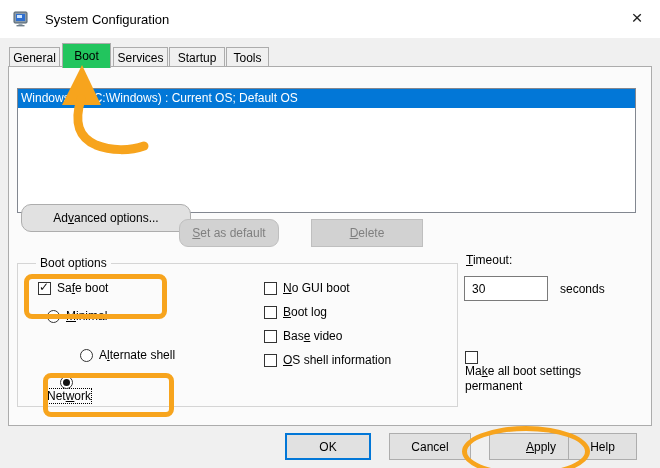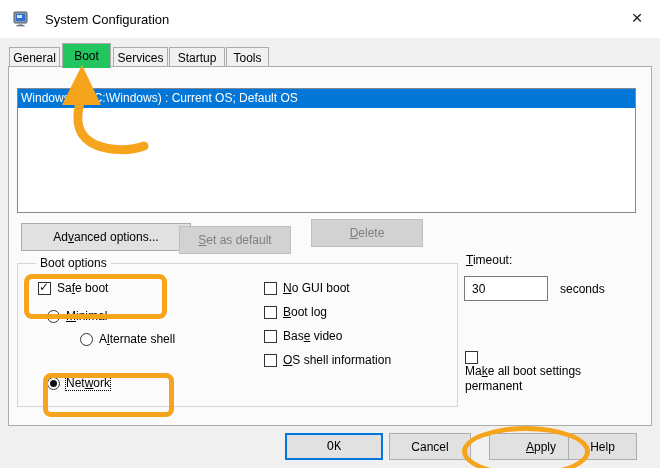--- a/index.html
+++ b/index.html
@@ -18,22 +18,22 @@
   .tab.active{top:43px;height:25px;background:#22c55e;z-index:4;}
   
   .pane{position:absolute;left:8px;top:66px;width:644px;height:360px;background:#FBFBFB;border:1px solid #ACACAC;box-sizing:border-box;z-index:3;}
   
   .oslist{position:absolute;left:8px;top:21px;width:619px;height:125px;background:#FFFFFF;border:1px solid #828790;box-sizing:border-box;}
   .osrow{height:19px;line-height:19px;padding-left:3px;white-space:nowrap;overflow:hidden;}
   .osrow.selected{background:var(--selection-blue);color:#fff;}
   
   .btn{position:absolute;height:28px;background:#E1E1E1;border:1px solid #ADADAD;box-sizing:border-box;display:flex;align-items:center;justify-content:center;cursor:default;}
   .btn.disabled{background:#D2D2D2;border-color:#BFBFBF;color:#7F7F7F;}
-  .btn-adv{left:12px;top:156px;width:170px;}
-  .btn-setdef{left:170px;top:159px;width:112px;}
+  .btn-adv{left:12px;top:137px;width:170px;border-radius:10px;}
+  .btn-setdef{left:170px;top:152px;width:100px;border-radius:9px;}
   .btn-del{left:302px;top:152px;width:112px;}
   
   .groupbox{position:absolute;left:8px;top:196px;width:441px;height:144px;border:1px solid #D5D5D5;box-sizing:border-box;}
   .group-label{position:absolute;left:18px;top:-8px;background:#FBFBFB;padding:0 4px;}
   .opt{position:absolute;display:flex;align-items:center;}
   .checkbox{width:13px;height:13px;background:#fff;border:1px solid #333;box-sizing:border-box;margin-right:6px;position:relative;flex:0 0 auto;}
   .checkbox .mark{position:absolute;left:0px;top:-3px;font-family:"DejaVu Sans",sans-serif;font-size:12px;color:#111;}
   .radio{width:13px;height:13px;background:#fff;border:1px solid #333;border-radius:50%;box-sizing:border-box;margin-right:6px;position:relative;flex:0 0 auto;}
   .radio .dot{position:absolute;left:2px;top:2px;width:7px;height:7px;border-radius:50%;background:#111;}
   .focus-dotted{outline:1px dotted #000;}
@@ -108,25 +108,25 @@
         <span class="checkbox">
             <span class="mark">✓</span>
           </span>
         <span><span>Sa</span><u>f</u><span>e boot</span></span>
       </div>
 
       <div class="opt" style="left:29px;top:45px;">
         <span class="radio"></span>
         <span><span></span><u>M</u><span>inimal</span></span>
       </div>
-      <div class="opt" style="left:29px;top:68px;padding-left:33px;">
+      <div class="opt" style="left:29px;top:84px;padding-left:33px;">
         <span class="radio"></span>
         <span><span>A</span><u>l</u><span>ternate shell</span></span>
       </div>
-      <div class="opt" style="left:29px;top:112px;">
+      <div class="opt" style="left:29px;top:112px;flex-direction:column;">
         <span class="radio">
             <span class="dot"></span>
           </span>
         <span class="focus-dotted"><span>Net</span><u>w</u><span>ork</span></span>
       </div>
 
       <div class="opt" style="left:246px;top:17px;">
         <span class="checkbox"></span>
         <span><span></span><u>N</u><span>o GUI boot</span></span>
       </div>
@@ -147,21 +147,21 @@
     <span class="timeout-label"><span></span><u>T</u><span>imeout:</span></span>
     <input class="timeout-input" type="text" value="30" style="">
     <span class="timeout-unit">seconds</span>
 
     <div class="permanent">
       <span class="checkbox"></span>
       <span class="lbl"><span>Ma</span><u>k</u><span>e all boot settings permanent</span></span>
     </div>
   </div>
 
-  <div class="dlg-btn default" style="left:285px;width:98px;font-family:Liberation Mono, monospace;">
+  <div class="dlg-btn default" style="left:285px;width:86px;">
       <span>OK</span>
     </div>
   <div class="dlg-btn" style="left:389px;width:82px;">
       <span>Cancel</span>
     </div>
   <div class="dlg-btn" style="left:489px;width:104px;">
     <span><span></span><u>A</u><span>pply</span></span>
   </div>
   <div class="dlg-btn" style="left:568px;width:69px;">
       <span>Help</span>

